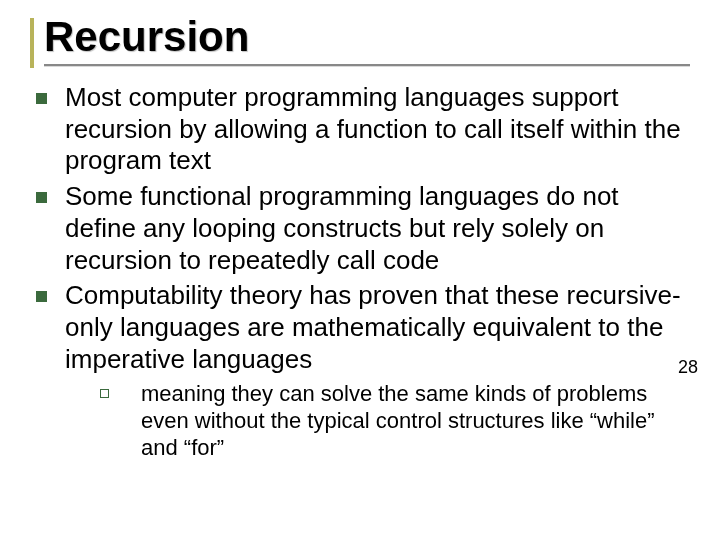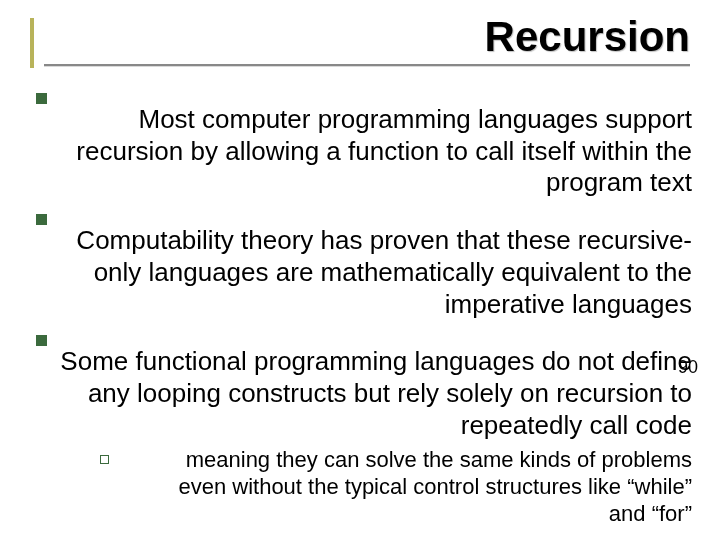--- a/index.html
+++ b/index.html
@@ -10,21 +10,20 @@
     background: #fff;
     font-family: Arial, Helvetica, sans-serif;
     color: #000;
     overflow: hidden;
   }
   .slide {
     position: relative;
     width: 720px;
     height: 388px;
     box-sizing: border-box;
-    text-align: right;
   }
   .title-wrap {
     position: absolute;
     top: 14px;
     left: 30px;
     right: 30px;
   }
   .title-accent {
     position: absolute;
     left: 0;
@@ -49,21 +48,20 @@
   .body {
     position: absolute;
     top: 82px;
     left: 36px;
     right: 28px;
   }
   .bullet-row {
     display: flex;
     align-items: flex-start;
     margin-bottom: 4px;
-    flex-direction: column;
   }
   .bullet-marker {
     width: 11px;
     height: 11px;
     background: #3b6a3d;
     flex: 0 0 11px;
     margin-top: 11px;
     margin-right: 18px;
   }
   .bullet-text {
@@ -113,32 +111,32 @@
 
   <div class="body">
 
     <div class="bullet-row">
       <div class="bullet-marker"></div>
       <div class="bullet-text">Most computer programming languages support recursion by allowing a function to call itself within the program text</div>
     </div>
 
     <div class="bullet-row">
       <div class="bullet-marker"></div>
-      <div class="bullet-text">Computability theory has proven that these recursive-only languages are mathematically equivalent to the imperative languages</div>
+      <div class="bullet-text">Some functional programming languages do not define any looping constructs but rely solely on recursion to repeatedly call code</div>
     </div>
 
     <div class="bullet-row">
       <div class="bullet-marker"></div>
-      <div class="bullet-text">Some functional programming languages do not define any looping constructs but rely solely on recursion to repeatedly call code</div>
+      <div class="bullet-text">Computability theory has proven that these recursive-only languages are mathematically equivalent to the imperative languages</div>
     </div>
 
     <div class="sub-list">
       <div class="sub-row">
         <div class="sub-marker"></div>
         <div class="sub-text">meaning they can solve the same kinds of problems even without the typical control structures like “while” and “for”</div>
       </div>
     </div>
 
   </div>
 
-  <div class="page-num">90</div>
+  <div class="page-num">28</div>
 
 </div>
 
 </body></html>

